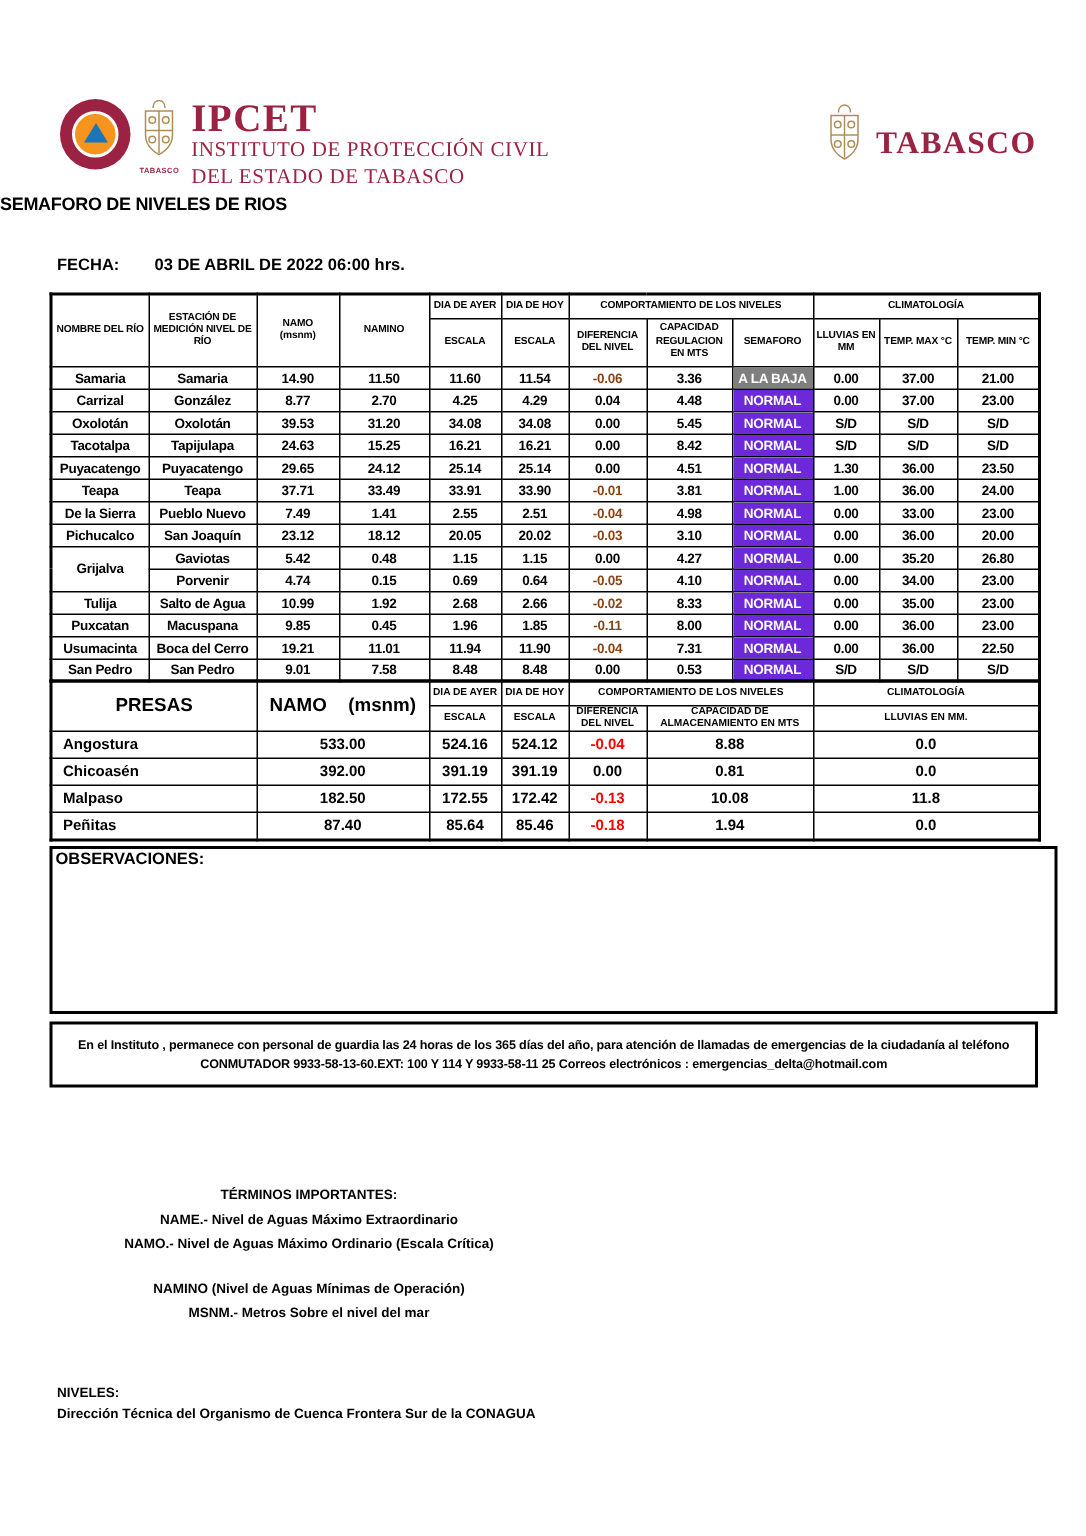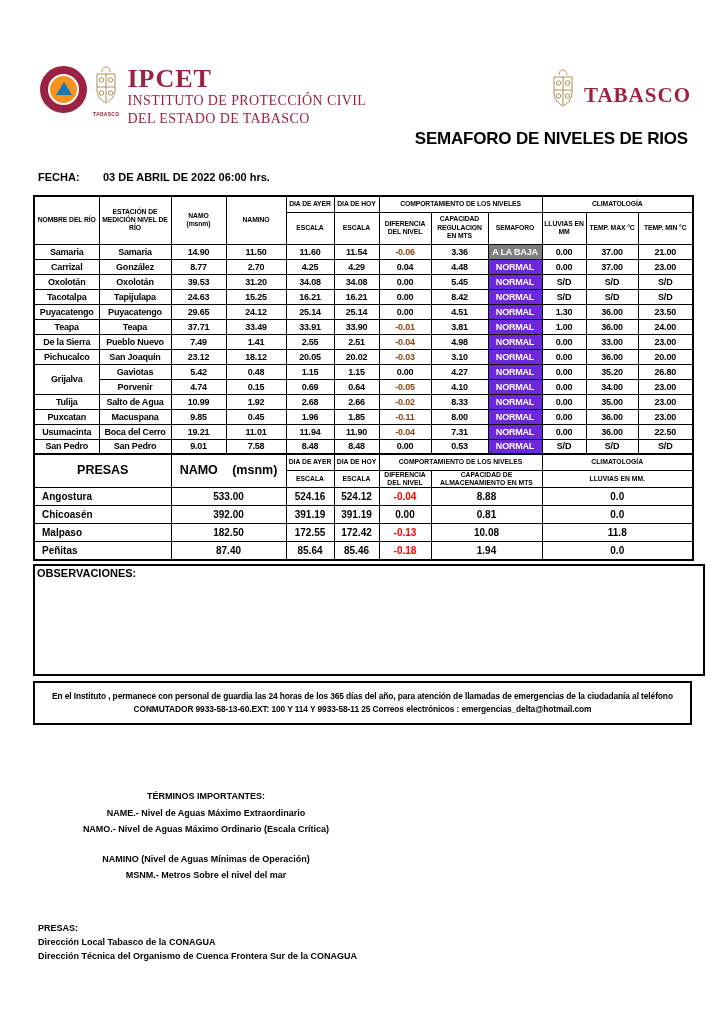--- a/index.html
+++ b/index.html
@@ -20,21 +20,21 @@
   .seal-inner { width:31px; height:31px; border-radius:50%; background:#F7941D; border:2px solid #fff; display:flex; align-items:center; justify-content:center; }
   .seal-tri { width:0; height:0; border-left:8px solid transparent; border-right:8px solid transparent; border-bottom:13px solid #1B75BB; margin-top:-2px; }
   .crest-wrap { margin-left:6px; text-align:center; flex:none; }
   .crest-label { font-size:5px; color:#9B2242; letter-spacing:.3px; margin-top:1px; }
   .ipcet-text { margin-left:8px; color:#9B2242; }
   .ipcet-abbr { font-family:"Liberation Serif", serif; font-size:26px; line-height:1; letter-spacing:1px; }
   .ipcet-sub { font-family:"Liberation Serif", serif; font-size:14px; font-weight:normal; letter-spacing:.4px; line-height:1.3; margin-top:0; }
   .logo-right { position:absolute; left:550px; top:68px; display:flex; align-items:center; }
   .tabasco-word { font-family:"Liberation Serif", serif; font-size:21px; color:#9B2242; letter-spacing:1px; margin-left:8px; margin-top:8px; }
   
-  .doc-title { position:absolute; left:0; top:129px; width:688px; text-align:right; font-size:17px; letter-spacing:-0.2px; }
+  .doc-title { position:absolute; left:0; top:129px; width:688px; text-align:left; font-size:12px; letter-spacing:-0.2px; }
   .fecha-label { position:absolute; left:38px; top:171px; font-size:11px; }
   .fecha-value { position:absolute; left:103px; top:171px; font-size:11px; }
   .datos-range { position:absolute; left:383px; top:171px; font-size:11px; }
   
   .tables-wrap { position:absolute; left:33px; top:195px; width:661px; }
   table { border-collapse:collapse; table-layout:fixed; width:659px; }
   th, td { border:1.5px solid #000; text-align:center; vertical-align:middle; padding:0 1px; overflow:hidden; }
   #rivers-table, #presas-table { border:2px solid #000; }
   #rivers-table th { font-size:6.8px; line-height:1.25; letter-spacing:-0.1px; }
   #rivers-table thead tr:first-child th { height:16px; }
@@ -445,18 +445,17 @@
 
   <div class="terms">
     <div class="terms-title">TÉRMINOS IMPORTANTES:</div>
     <div class="terms-item">NAME.- Nivel de Aguas Máximo Extraordinario</div>
     <div class="terms-item">NAMO.- Nivel de Aguas Máximo Ordinario (Escala Crítica)</div>
     <div class="terms-item">NAMINO (Nivel de Aguas Mínimas de Operación)</div>
     <div class="terms-item">MSNM.- Metros Sobre el nivel del mar</div>
   </div>
 
   <div class="sources">
-    <div>PRESAS:</div>
-    <div>Dirección Local Tabasco de la CONAGUA</div>
+    <div>NIVELES:</div>
     <div>Dirección Técnica del Organismo de Cuenca Frontera Sur de la CONAGUA</div>
   </div>
 
 </div>
 
 </body></html>

